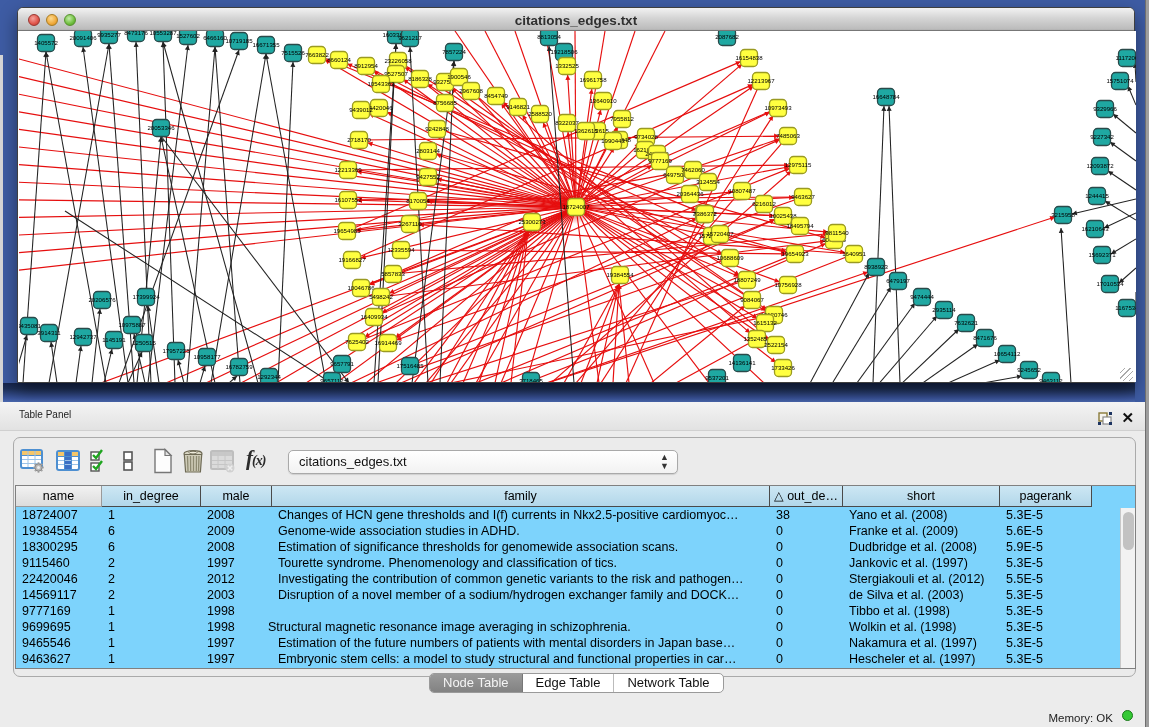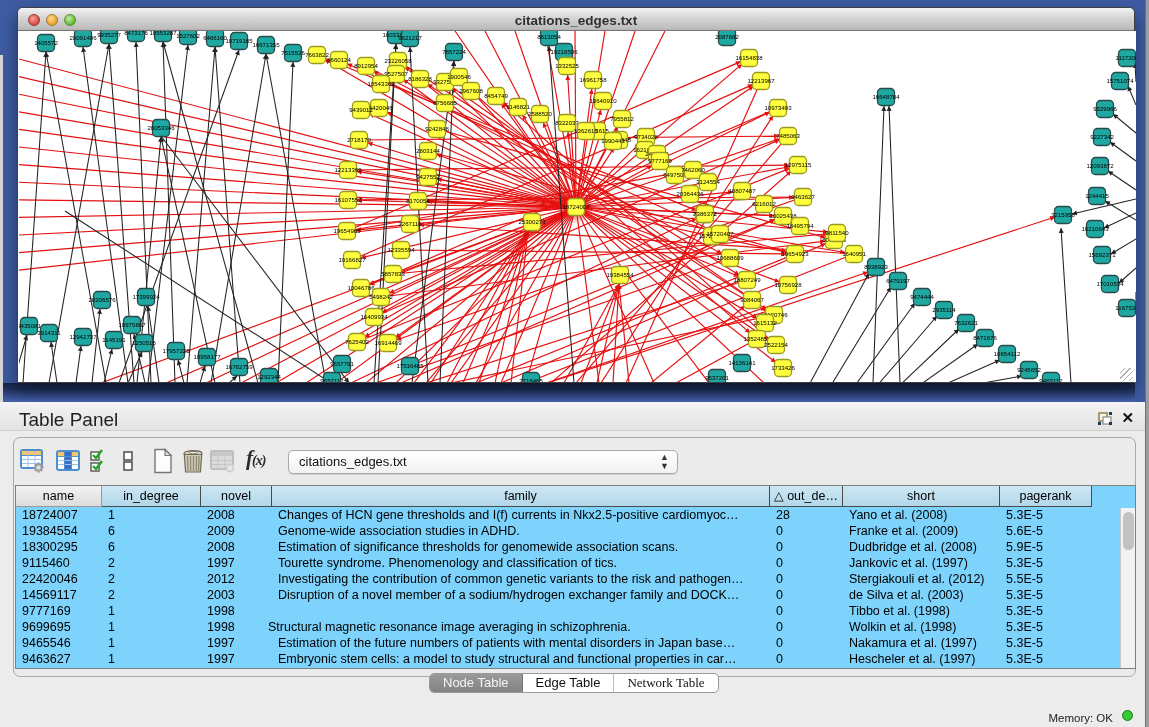--- a/index.html
+++ b/index.html
@@ -13,21 +13,21 @@
 #titlebar { position:absolute; left:0; top:0; width:100%; height:23px; border-radius:5px 5px 0 0;
   background:linear-gradient(#f2f2f2,#d5d5d5 45%,#bcbcbc 95%,#b0b0b0); border-bottom:1px solid #777; }
 #titlebar .tl { position:absolute; top:5.5px; width:12.5px; height:12.5px; border-radius:50%; }
 #title { position:absolute; top:5px; width:100%; text-align:center; font-size:13.5px; font-weight:bold; color:#303030; }
 #gcanvas { position:absolute; left:1px; top:23px; width:1117px; height:351px; background:#ffffff; overflow:hidden; }
 #grip { position:absolute; right:1px; bottom:1px; width:13px; height:13px;
   background:repeating-linear-gradient(135deg, transparent 0 3px, #aaa 3px 4px); }
 
 #tpanel { position:absolute; left:0; top:402px; width:1145px; height:325px; background:#ececec; }
 #tphdr { position:absolute; left:0; top:0; width:100%; height:29px; background:linear-gradient(#f4f4f4,#e2e2e2); border-bottom:1px solid #d0d0d0; }
-#tphdr .t { position:absolute; left:19px; top:7px; font-size:19px; color:#1e1e1e; }
+#tphdr .t { position:absolute; left:19px; top:7px; font-size:10px; color:#1e1e1e; }
 #inner { position:absolute; left:13px; top:35px; width:1123px; height:240px; background:#ebebeb;
   border:1px solid #aaa; border-radius:7px; }
 .tbicon { position:absolute; top:46px; }
 #combo { position:absolute; left:288px; top:48px; width:390px; height:24px; background:linear-gradient(#ffffff,#f2f2f2);
   border:1px solid #a9a9a9; border-radius:5px; font-size:13px; color:#111; line-height:22px; padding-left:10px;
   box-shadow:0 1px 1px rgba(0,0,0,.12); }
 #combo .arr { position:absolute; right:8px; top:2px; font-size:9px; color:#333; line-height:9px; }
 #tablewrap { position:absolute; left:15px; top:83px; width:1121px; height:184px; background:#7dd3fc; border:1px solid #808080; overflow:hidden; }
 .th { position:absolute; top:0; height:21px; font-size:12.5px; text-align:center; line-height:21px; color:#000;
   border-right:1px solid #4a4a4a; border-bottom:1px solid #4a4a4a; }
@@ -35,21 +35,21 @@
 .th.gray { background:linear-gradient(#f2f2f2,#dcdcdc); border-right:1px solid #9a9a9a; border-bottom:1px solid #9a9a9a; }
 #thead { position:absolute; left:0; top:0; width:1077px; height:22px; }
 #tbody { position:absolute; left:0; top:22px; width:1077px; }
 .trow { position:relative; height:16px; }
 .td { position:absolute; top:0; height:16px; font-size:12.5px; line-height:15px; color:#000; white-space:nowrap; overflow:hidden; padding-left:6px; }
 #vscroll { position:absolute; right:0px; top:22px; width:15px; height:162px; background:#f2f2f2; border-left:1px solid #c8c8c8; }
 #vthumb { position:absolute; left:2px; top:4px; width:11px; height:38px; background:#c2c2c2; border-radius:6px; }
 #tabs { position:absolute; left:429px; top:271px; height:20px; display:flex; border:1px solid #9a9a9a; border-radius:5px; overflow:hidden; background:#fff; }
 .tab { font-size:13px; line-height:18px; padding:0 13px; color:#111; border-right:1px solid #bbb; }
 .tab.sel { background:linear-gradient(#9a9a9a,#828282); color:#f4f4f4; border-right:1px solid #777; }
-.tab:last-child { border-right:none;font-family:Liberation Serif, serif; }
+.tab:last-child { border-right:none; }
 #mem { position:absolute; right:32px; top:310px; font-size:11.5px; color:#222; }
 #memdot { position:absolute; right:12px; top:308px; width:11px; height:11px; border-radius:50%; background:#35c935; border:1px solid #1a7a1a; }
 #floaticon { position:absolute; right:33px; top:10px; width:14px; height:13px; }
 #closex { position:absolute; right:11px; top:7px; font-size:15px; font-weight:bold; color:#111; }
 #rightedge { position:absolute; left:1145px; top:0; width:4px; height:727px; background:#9d9d9d; border-left:1px solid #6e6e6e; }
 </style></head><body>
 <div id="desk"></div>
 <div id="deskgrad"></div>
 <div id="lsliver"></div>
 <div id="rstrip2"></div>
@@ -776,33 +776,33 @@
         <line x1="15" y1="4" x2="15" y2="21" stroke="#a8a8a8"></line>
 <circle cx="20" cy="20" r="4.5" fill="#bdbdbd"></circle>
 <path d="M17.8 17.8 L22.2 22.2 M22.2 17.8 L17.8 22.2" stroke="#f0f0f0" stroke-width="1.6"></path>
 </svg></div>
   <div class="tbicon" style="left:246px;top:44px"><span style="font-family:'Liberation Serif',serif;font-style:italic;font-weight:bold;font-size:19px;color:#2b2b2b;letter-spacing:-1px;"><span style="font-size:21px;">f</span><span style="font-size:14px;">(x)</span></span></div>
   <div id="combo">citations_edges.txt<div class="arr">▲<br>▼</div></div>
   <div id="tablewrap">
     <div id="thead">
         <div class="th gray" style="left:0px;width:86px">name</div>
         <div class="th blue" style="left:86px;width:99px">in_degree</div>
-        <div class="th blue" style="left:185px;width:71px">novel</div>
+        <div class="th blue" style="left:185px;width:71px">male</div>
         <div class="th blue" style="left:256px;width:498px">family</div>
         <div class="th blue" style="left:754px;width:73px">△ out_de…</div>
         <div class="th blue" style="left:827px;width:157px">short</div>
         <div class="th blue" style="left:984px;width:92px">pagerank</div>
       </div>
     <div id="tbody">
         <div class="trow">
           <div class="td" style="left:0px;width:86px">18724007</div>
           <div class="td" style="left:86px;width:99px">1</div>
           <div class="td" style="left:185px;width:71px">2008</div>
           <div class="td" style="left:256px;width:498px">Changes of HCN gene thresholds and I(f) currents in Nkx2.5-positive cardiomyoc…</div>
-          <div class="td" style="left:754px;width:73px">28</div>
+          <div class="td" style="left:754px;width:73px">38</div>
           <div class="td" style="left:827px;width:157px">Yano et al. (2008)</div>
           <div class="td" style="left:984px;width:92px">5.3E-5</div>
         </div>
         <div class="trow">
           <div class="td" style="left:0px;width:86px">19384554</div>
           <div class="td" style="left:86px;width:99px">6</div>
           <div class="td" style="left:185px;width:71px">2009</div>
           <div class="td" style="left:256px;width:498px">Genome-wide association studies in ADHD.</div>
           <div class="td" style="left:754px;width:73px">0</div>
           <div class="td" style="left:827px;width:157px">Franke et al. (2009)</div>

